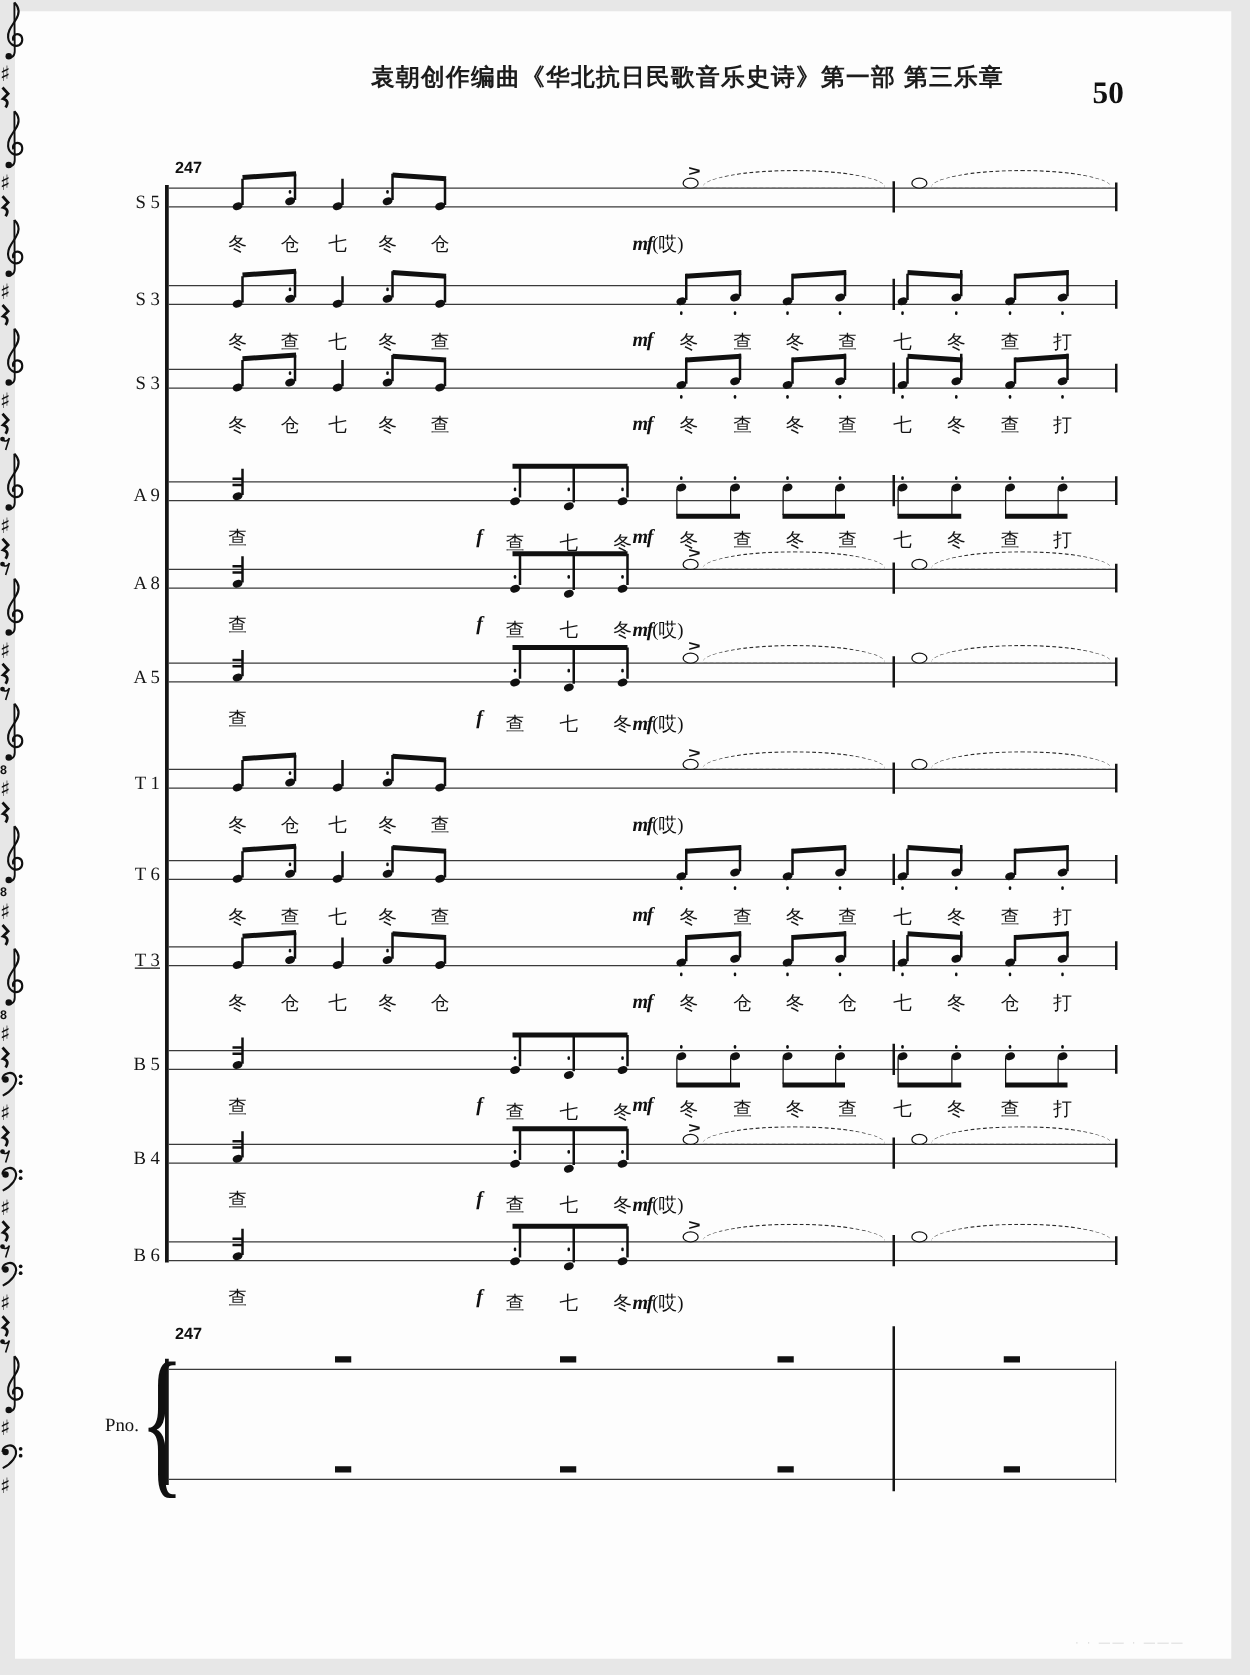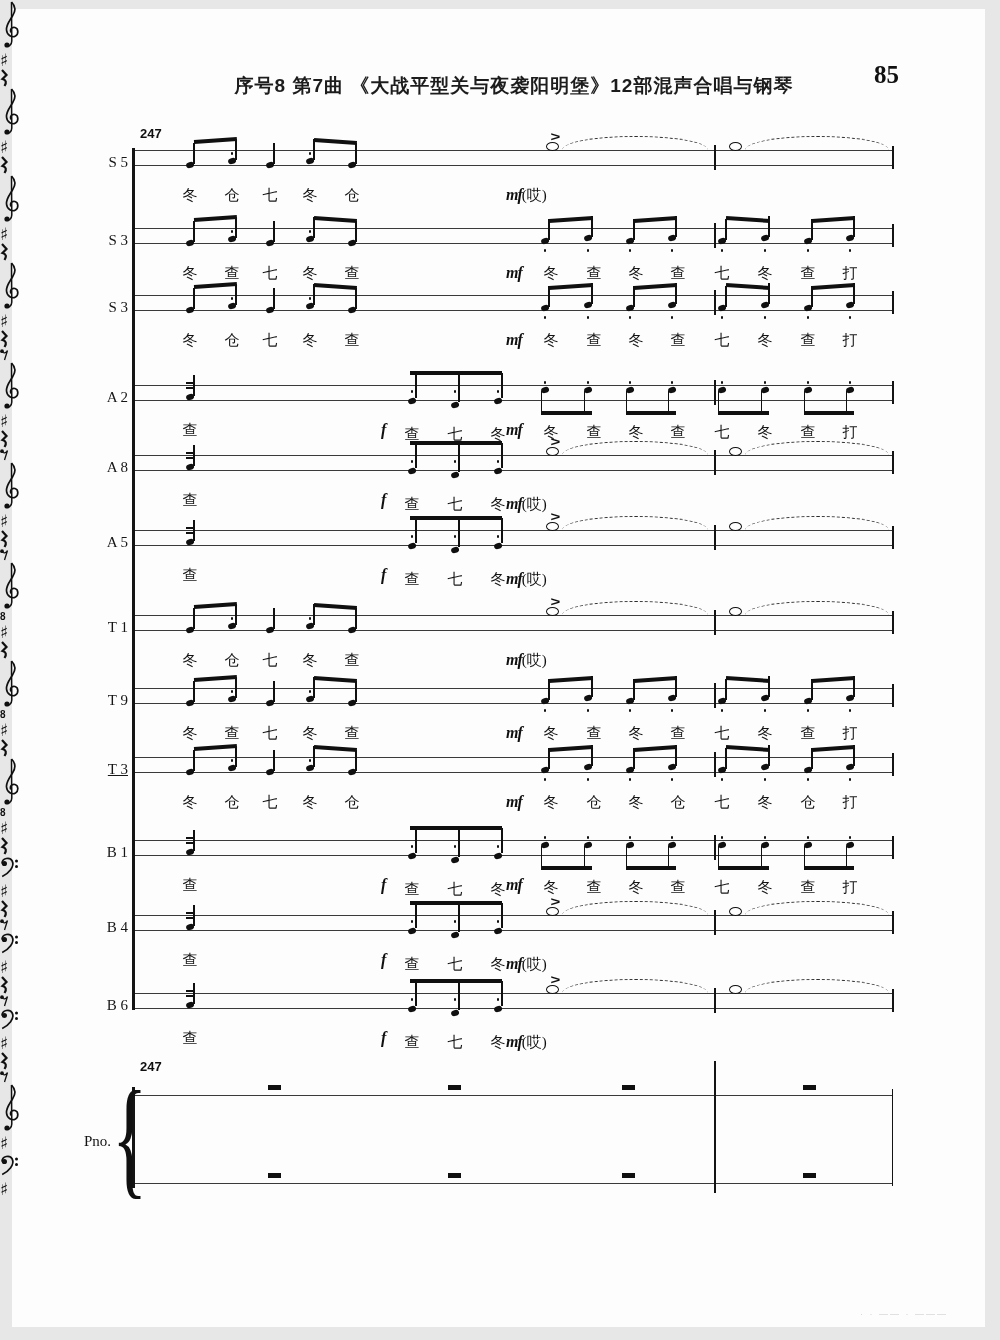--- a/index.html
+++ b/index.html
@@ -26,22 +26,22 @@
   .brace{position:absolute;font-family:"Liberation Serif",serif;color:#101010;transform:scale(.55,1);transform-origin:center;}
   .pno-label{position:absolute;font-family:"Liberation Serif",serif;font-size:15px;color:#131313;}
   .wrest{position:absolute;width:13px;height:5px;background:#101010;}
   .wm{position:absolute;color:#d4d4d4;font-size:9px;letter-spacing:2px;}
   svg{position:absolute;overflow:visible;}
 </style>
 </head>
 <body>
 
 <div id="page">
-  <div class="abs title-line" style="left:152px;top:64px;">序号8  第7曲  《大战平型关与夜袭阳明堡》12部混声合唱与钢琴</div>
-  <div class="abs page-num" style="left:862px;top:52px;">85</div>
+  <div class="abs title-line" style="left:188px;top:40px;">袁朝创作编曲《华北抗日民歌音乐史诗》第一部 第三乐章</div>
+  <div class="abs page-num" style="left:862px;top:52px;">50</div>
   <div id="score" class="abs" style="left:-12px;top:-9px;width:1000px;height:1340px;">
       <div class="staff-line" style="left: 135px; top: 150px; width: 758px;"></div>
       <div class="staff-line" style="left: 135px; top: 165px; width: 758px;"></div>
       <div class="barline" style="left: 714px; top: 145px; width: 1.5px; height: 25px;"></div>
       <div class="barline" style="left: 892px; top: 146px; width: 1.5px; height: 23px;"></div>
       <div class="part-label" style="left: 78px; top: 154px;">S 5</div>
       <div style="left: 141px; top: 134px; width: 22px; height: 50px;">
         <svg width="22" height="50" viewBox="0 0 22 50">
           <path d="M11.5 2 C15.5 6 15.8 11 12.5 16 C9 21.5 6 25 6.5 30 C7 35.5 12 38 15.5 36 C18.8 34 18.5 28.5 15 27.5 C11.8 26.6 9.5 29.5 10.8 32.5" fill="none" stroke="#101010" stroke-width="1.7"></path>
           <path d="M11.5 2 C11.5 15 11.8 30 11.8 41 C11.8 45.5 8 47.5 6 45" fill="none" stroke="#101010" stroke-width="1.5"></path>
@@ -224,21 +224,21 @@
       <div class="lyric" style="left: 636px; top: 331px;">冬</div>
       <div class="lyric" style="left: 678px; top: 331px;">查</div>
       <div class="lyric" style="left: 722px; top: 331px;">七</div>
       <div class="lyric" style="left: 765px; top: 331px;">冬</div>
       <div class="lyric" style="left: 808px; top: 331px;">查</div>
       <div class="lyric" style="left: 850px; top: 331px;">打</div>
       <div class="staff-line" style="left: 135px; top: 385px; width: 758px;"></div>
       <div class="staff-line" style="left: 135px; top: 400px; width: 758px;"></div>
       <div class="barline" style="left: 714px; top: 380px; width: 1.5px; height: 25px;"></div>
       <div class="barline" style="left: 892px; top: 381px; width: 1.5px; height: 23px;"></div>
-      <div class="part-label" style="left: 78px; top: 389px;">A 2</div>
+      <div class="part-label" style="left: 78px; top: 389px;">A 9</div>
       <div style="left: 141px; top: 369px; width: 22px; height: 50px;">
         <svg width="22" height="50" viewBox="0 0 22 50">
           <path d="M11.5 2 C15.5 6 15.8 11 12.5 16 C9 21.5 6 25 6.5 30 C7 35.5 12 38 15.5 36 C18.8 34 18.5 28.5 15 27.5 C11.8 26.6 9.5 29.5 10.8 32.5" fill="none" stroke="#101010" stroke-width="1.7"></path>
           <path d="M11.5 2 C11.5 15 11.8 30 11.8 41 C11.8 45.5 8 47.5 6 45" fill="none" stroke="#101010" stroke-width="1.5"></path>
           <circle cx="7" cy="45" r="2.6" fill="#101010"></circle>
         </svg>
       </div>
       <div style="left: 165px; top: 377px; font-size: 17px; color: rgb(16, 16, 16); font-family: &quot;DejaVu Sans&quot;, sans-serif;">♯</div>
       <div class="nh" style="left: 186px; top: 394px;"></div>
       <div class="stem" style="left: 193.2px; top: 375px; height: 21px;"></div>
@@ -446,21 +446,21 @@
       <div class="dyn" style="left: 506px; top: 651px;"><b>mf</b><span>(哎)</span></div>
       <div class="wn" style="left: 546px; top: 607px;"></div>
       <div class="accent" style="left: 552px; top: 595px;">&gt;</div>
       <div class="tie" style="left: 562px; top: 601px; width: 146px;"></div>
       <div class="wn" style="left: 729px; top: 607px;"></div>
       <div class="tie" style="left: 745px; top: 601px; width: 144px;"></div>
       <div class="staff-line" style="left: 135px; top: 688px; width: 758px;"></div>
       <div class="staff-line" style="left: 135px; top: 703px; width: 758px;"></div>
       <div class="barline" style="left: 714px; top: 683px; width: 1.5px; height: 25px;"></div>
       <div class="barline" style="left: 892px; top: 684px; width: 1.5px; height: 23px;"></div>
-      <div class="part-label" style="left: 78px; top: 692px;">T 9</div>
+      <div class="part-label" style="left: 78px; top: 692px;">T 6</div>
       <div style="left: 141px; top: 672px; width: 22px; height: 50px;">
         <svg width="22" height="50" viewBox="0 0 22 50">
           <path d="M11.5 2 C15.5 6 15.8 11 12.5 16 C9 21.5 6 25 6.5 30 C7 35.5 12 38 15.5 36 C18.8 34 18.5 28.5 15 27.5 C11.8 26.6 9.5 29.5 10.8 32.5" fill="none" stroke="#101010" stroke-width="1.7"></path>
           <path d="M11.5 2 C11.5 15 11.8 30 11.8 41 C11.8 45.5 8 47.5 6 45" fill="none" stroke="#101010" stroke-width="1.5"></path>
           <circle cx="7" cy="45" r="2.6" fill="#101010"></circle>
         </svg>
       </div>
       <div style="left: 148px; top: 722px; font-size: 10px; font-weight: bold; color: rgb(16, 16, 16);">8</div>
       <div style="left: 165px; top: 680px; font-size: 17px; color: rgb(16, 16, 16); font-family: &quot;DejaVu Sans&quot;, sans-serif;">♯</div>
       <div class="nh" style="left: 186px; top: 700px;"></div>
@@ -596,21 +596,21 @@
       <div class="lyric" style="left: 636px; top: 793px;">冬</div>
       <div class="lyric" style="left: 678px; top: 793px;">仓</div>
       <div class="lyric" style="left: 722px; top: 793px;">七</div>
       <div class="lyric" style="left: 765px; top: 793px;">冬</div>
       <div class="lyric" style="left: 808px; top: 793px;">仓</div>
       <div class="lyric" style="left: 850px; top: 793px;">打</div>
       <div class="staff-line" style="left: 135px; top: 840px; width: 758px;"></div>
       <div class="staff-line" style="left: 135px; top: 855px; width: 758px;"></div>
       <div class="barline" style="left: 714px; top: 835px; width: 1.5px; height: 25px;"></div>
       <div class="barline" style="left: 892px; top: 836px; width: 1.5px; height: 23px;"></div>
-      <div class="part-label" style="left: 78px; top: 844px;">B 1</div>
+      <div class="part-label" style="left: 78px; top: 844px;">B 5</div>
       <div style="left: 141px; top: 836px; width: 20px; height: 26px;">
         <svg width="20" height="26" viewBox="0 0 20 26">
           <circle cx="4.4" cy="8.5" r="2.6" fill="#101010"></circle>
           <path d="M2 8.5 C2 3 10 1.6 12.2 6 C15 11.5 8.5 18.5 2.2 21.5" fill="none" stroke="#101010" stroke-width="1.7"></path>
           <circle cx="16.5" cy="6" r="1.5" fill="#101010"></circle>
           <circle cx="16.5" cy="11.5" r="1.5" fill="#101010"></circle>
         </svg>
       </div>
       <div style="left: 165px; top: 832px; font-size: 17px; color: rgb(16, 16, 16); font-family: &quot;DejaVu Sans&quot;, sans-serif;">♯</div>
       <div class="nh" style="left: 186px; top: 849px;"></div>

